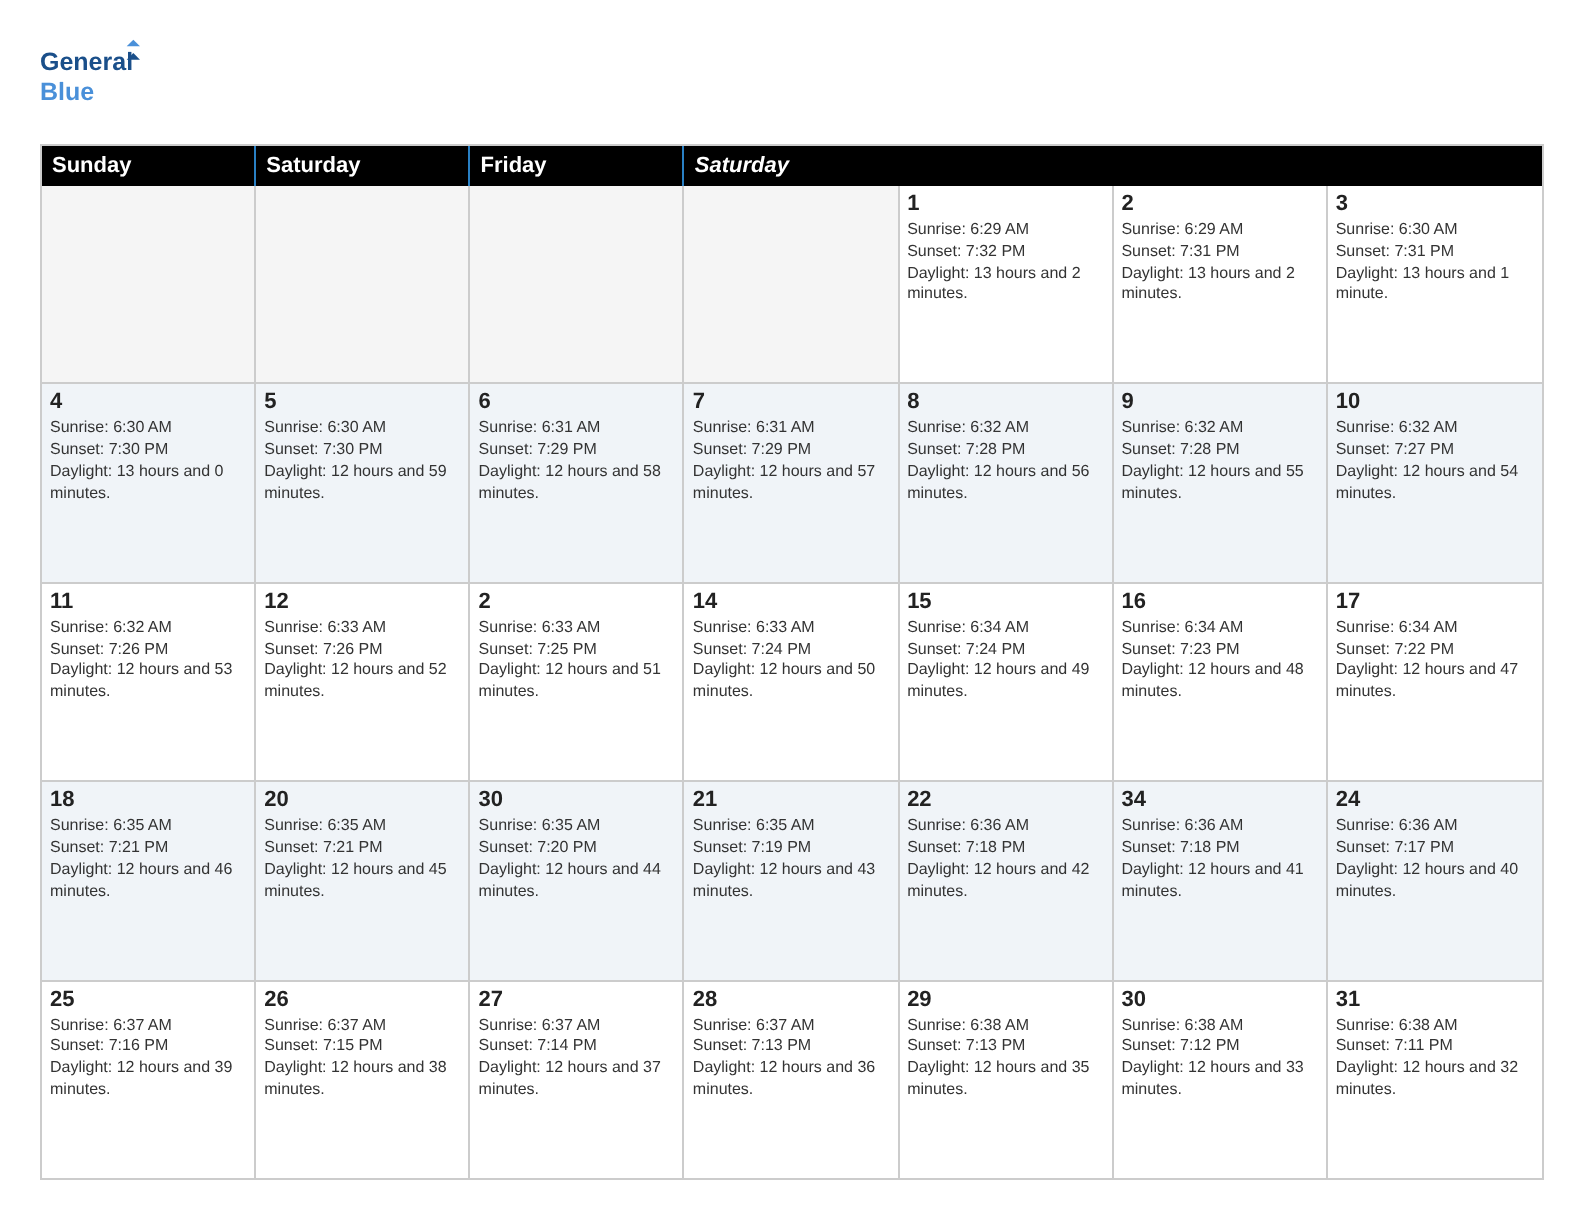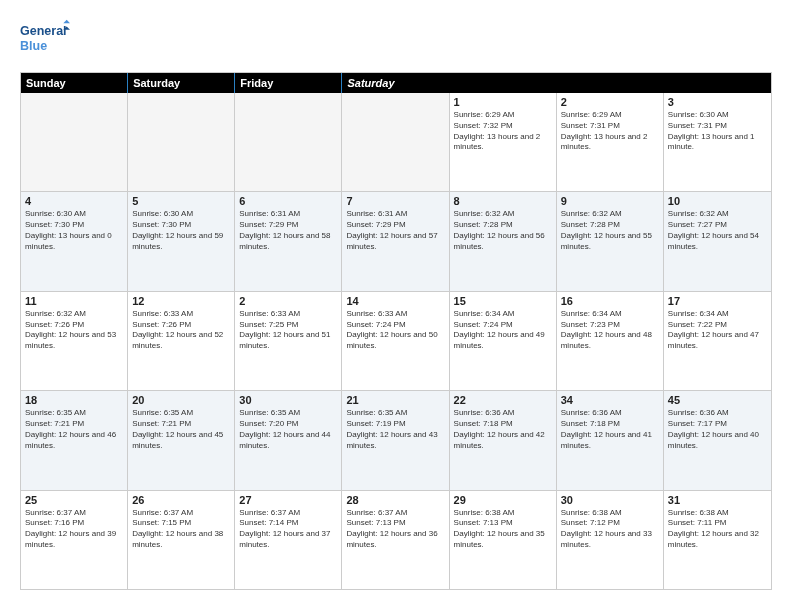--- a/index.html
+++ b/index.html
@@ -220,21 +220,21 @@
       </div>
           <div class="cal-cell shaded">
         <span class="day-num">22</span>
         <div class="cell-text">Sunrise: 6:36 AM<br>Sunset: 7:18 PM<br>Daylight: 12 hours and 42 minutes.</div>
       </div>
           <div class="cal-cell shaded">
         <span class="day-num">34</span>
         <div class="cell-text">Sunrise: 6:36 AM<br>Sunset: 7:18 PM<br>Daylight: 12 hours and 41 minutes.</div>
       </div>
           <div class="cal-cell shaded">
-        <span class="day-num">45</span>
+        <span class="day-num">24</span>
         <div class="cell-text">Sunrise: 6:36 AM<br>Sunset: 7:17 PM<br>Daylight: 12 hours and 40 minutes.</div>
       </div>
         </div>
         <div class="cal-row">
           <div class="cal-cell">
         <span class="day-num">25</span>
         <div class="cell-text">Sunrise: 6:37 AM<br>Sunset: 7:16 PM<br>Daylight: 12 hours and 39 minutes.</div>
       </div>
           <div class="cal-cell">
         <span class="day-num">26</span>

